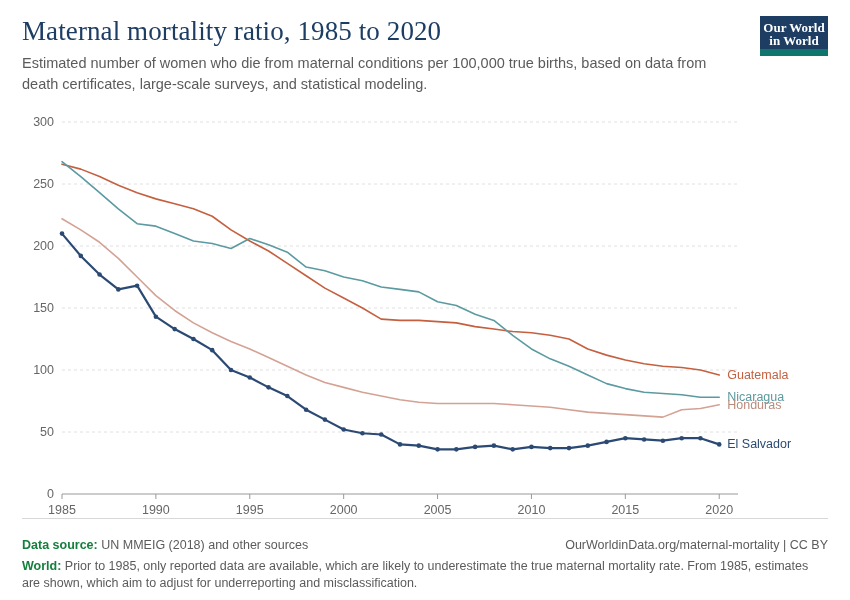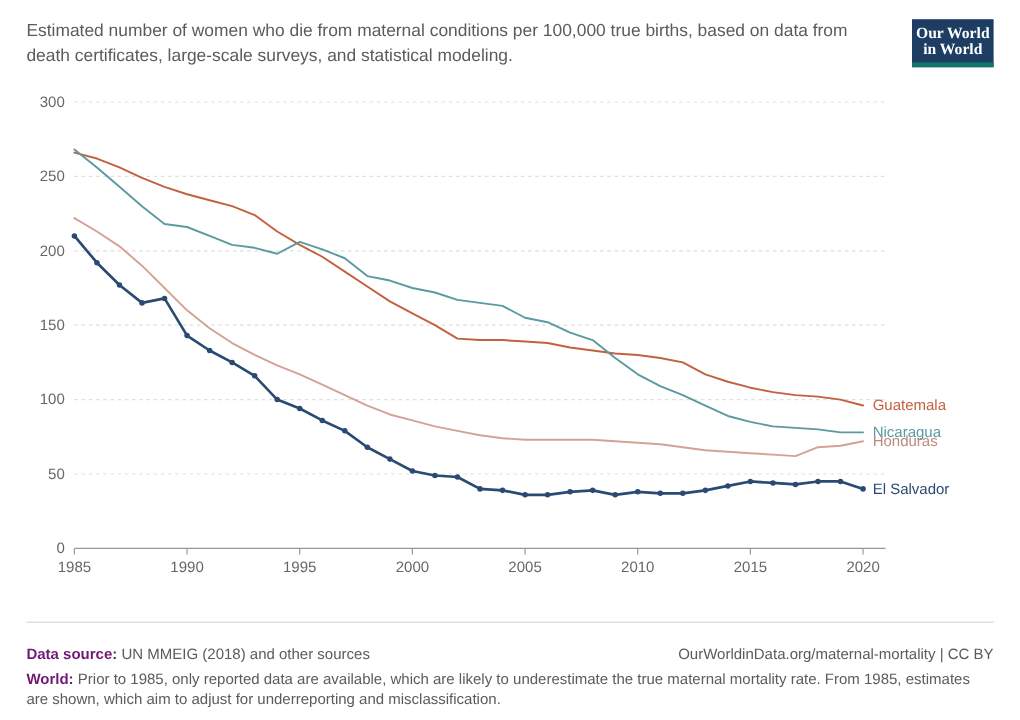--- a/index.html
+++ b/index.html
@@ -47,21 +47,21 @@
     height: 40px;
     background: #1d3d63;
     color: #ffffff;
     font-family: "Liberation Serif", serif;
     font-weight: bold;
     font-size: 13px;
     line-height: 1.0;
     text-align: center;
     padding-top: 5px;
     box-sizing: border-box;
-    border-bottom: 4px solid #0f766e;
+    border-bottom: 7px solid #0f766e;
   }
   .owid-logo span {
     display: block;
   }
 
   .plot-wrap {
     position: relative;
     margin-top: 14px;
     width: 806px;
     height: 420px;
@@ -88,38 +88,39 @@
     padding-top: 7px;
     font-size: 12.5px;
     color: #5b5b5b;
   }
   .footer-row {
     display: flex;
     justify-content: space-between;
     align-items: baseline;
   }
   .footer b {
-    color: #701a75;
+    color: #15803d;
   }
   .footer-note {
     margin-top: 6px;
     line-height: 1.38;
   }
   .footer-right {
     text-align: left;
     white-space: nowrap;
     margin-top: 12px;
   }
 </style>
 </head>
 <body>
 
 <div class="page">
 
   <div class="header">
+    <h1 class="chart-title">Maternal mortality ratio, 1985 to 2020</h1>
     <p class="chart-subtitle">Estimated number of women who die from maternal conditions per 100,000 true births, based on data from death certificates, large-scale surveys, and statistical modeling.</p>
     <div class="owid-logo">
       <span>Our World</span>
       <span>in World</span>
     </div>
   </div>
 
   <div class="plot-wrap">
     <svg class="chart" id="chart-svg" width="806" height="420">
         <line x1="40" x2="716" y1="386" y2="386" stroke="#999999" stroke-width="1" stroke-dasharray="0"></line>

